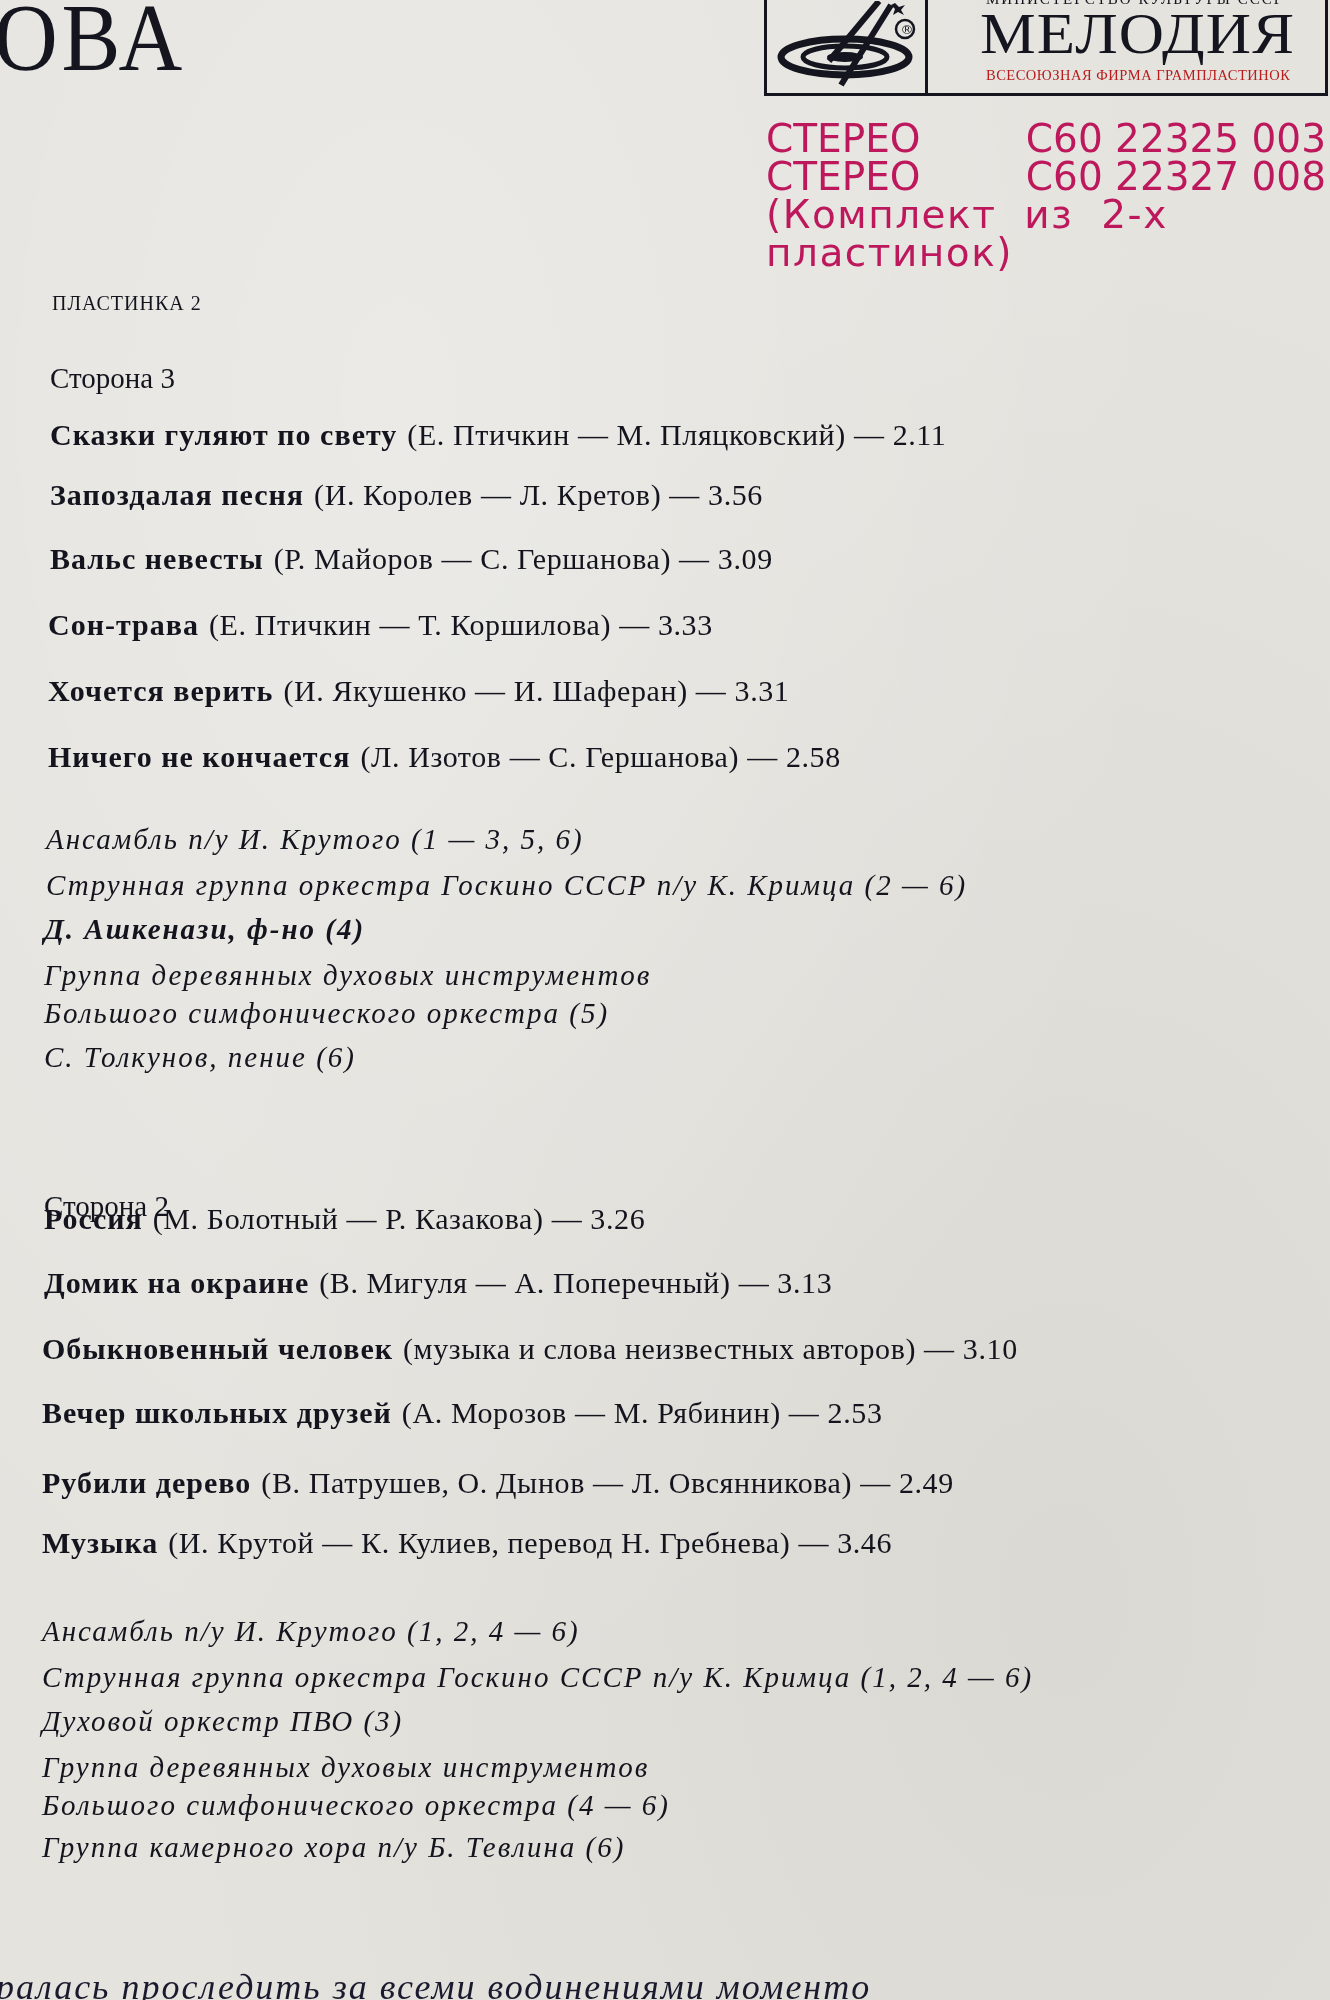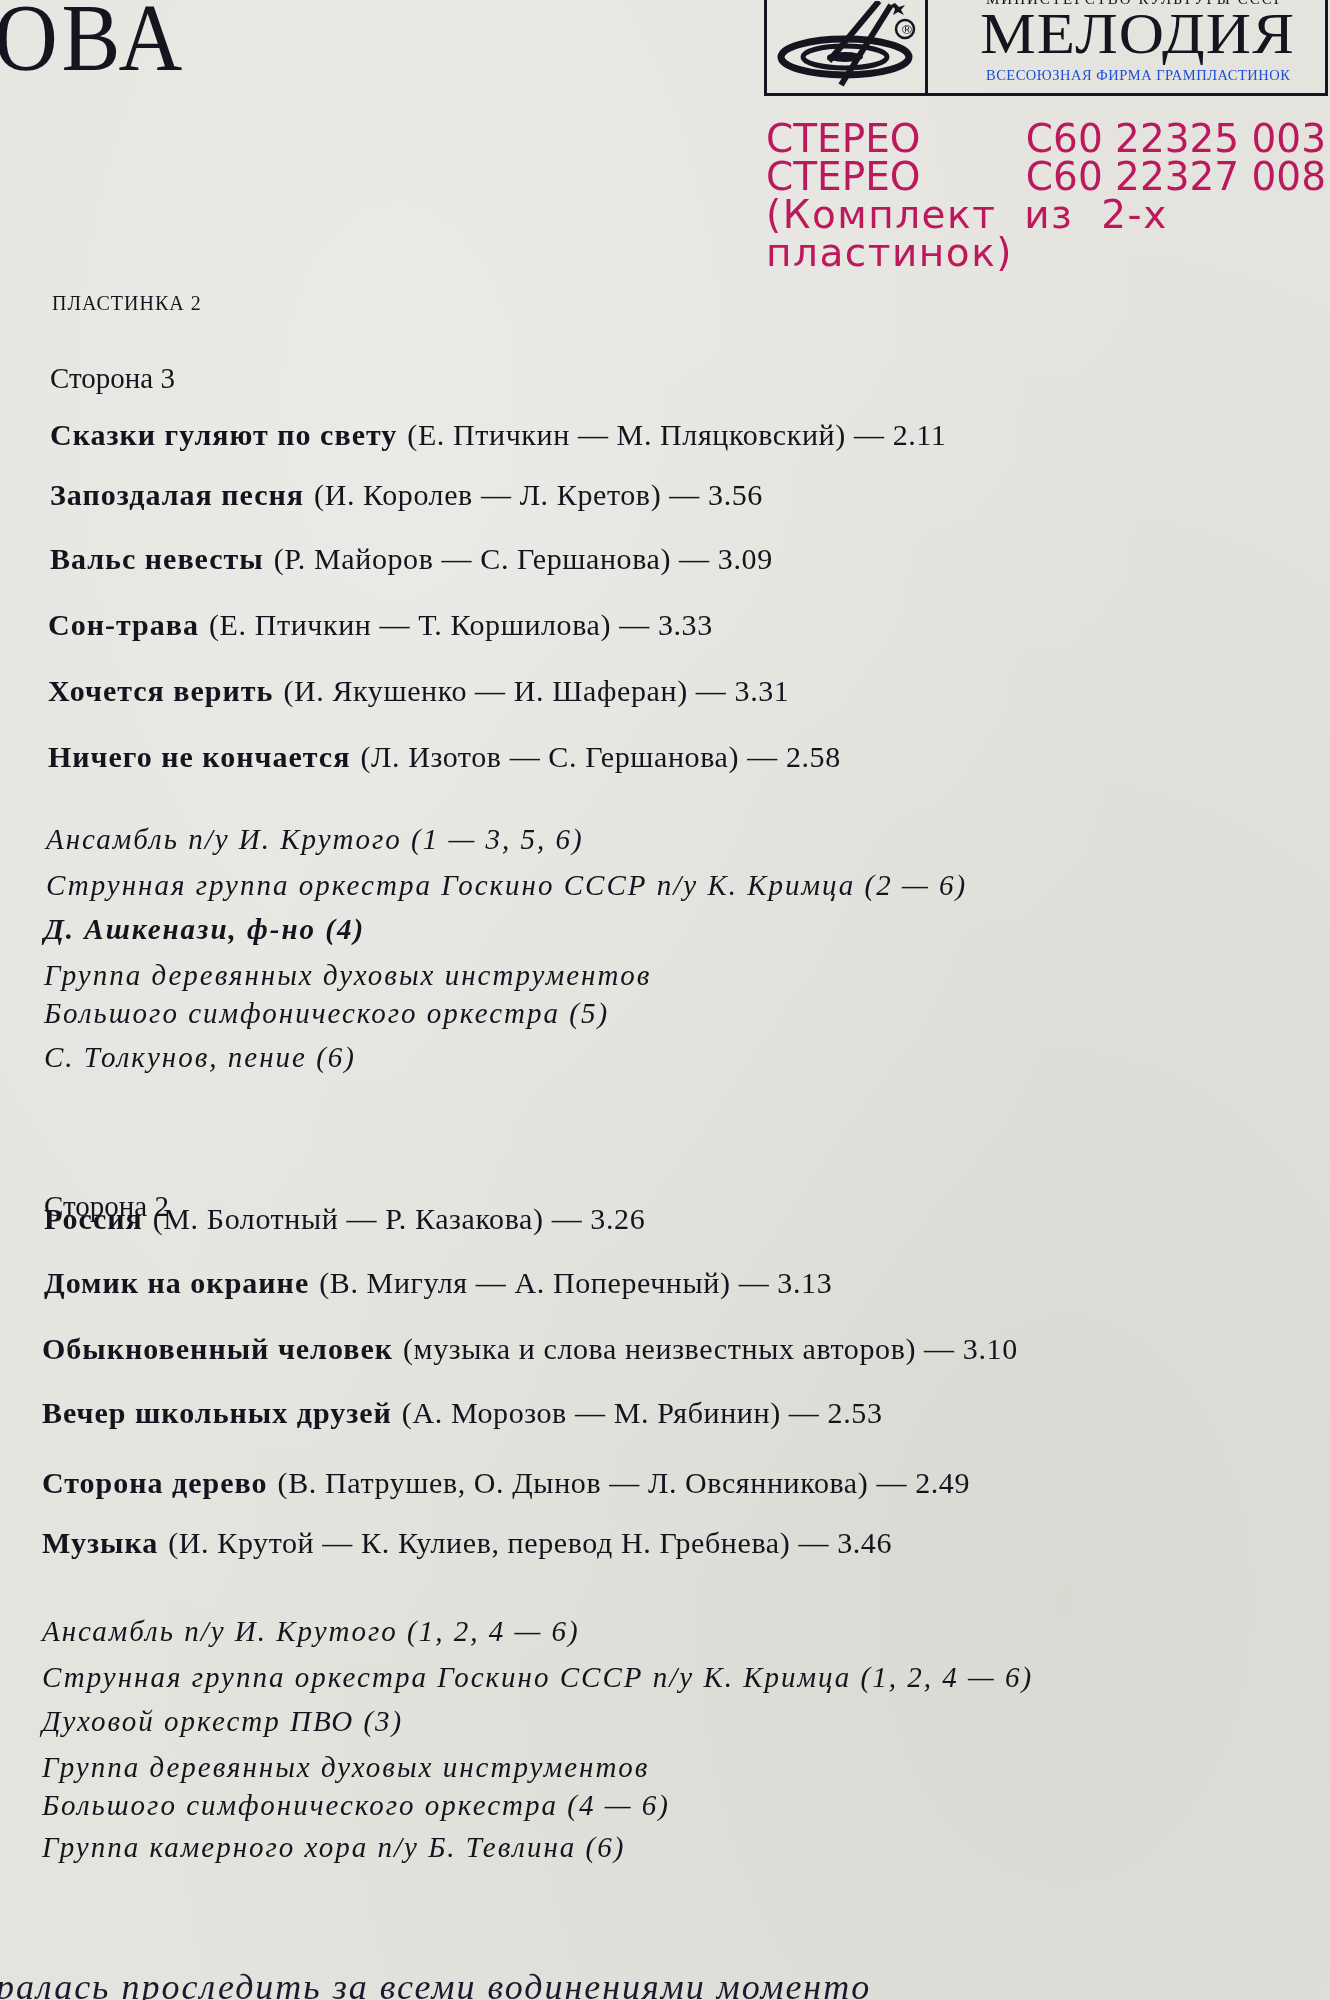--- a/index.html
+++ b/index.html
@@ -34,21 +34,21 @@
     .logo-text { flex: 1; position: relative; font-family: Liberation Serif, serif; margin-left: 44px; }
     .logo-ministry {
       position: absolute; left: 14px; top: -8px; font-size: 15px; letter-spacing: 2px; color: #15151f;
     }
     .logo-brand {
       position: absolute; left: 8px; top: 6px; font-size: 58px; line-height: 58px;
       letter-spacing: 1px; color: #15151f; font-weight: normal;
       transform: scaleX(1.08); transform-origin: left top;
     }
     .logo-firm {
-      position: absolute; left: 14px; top: 68px; font-size: 14.5px; letter-spacing: 0.5px; color: #1d4ed8;
+      position: absolute; left: 14px; top: 68px; font-size: 14.5px; letter-spacing: 0.5px; color: #b91c1c;
     }
     .catalog {
       left: 766px; top: 120px; width: 560px;
       font-family: "DejaVu Sans", sans-serif; font-size: 39px; line-height: 38px; color: #be185d;
     }
     .cat-row { display: flex; justify-content: space-between; }
     .cat-note { letter-spacing: 1.5px; word-spacing: 14px; }
 
     .content { left: 40px; top: 292px; width: 1260px; }
     .record-title { position: absolute; left: 12px; top: 0; font-size: 20px; letter-spacing: 1px; }
@@ -143,21 +143,21 @@
   <div class="track" style="top:974px; left:4px;">
     <span class="tname">Домик на окраине</span><span class="tauthors">(В. Мигуля — А. Поперечный)</span> — <span>3.13</span>
   </div>
   <div class="track" style="top:1040px; left:2px;">
     <span class="tname">Обыкновенный человек</span><span class="tauthors">(музыка и слова неизвестных авторов)</span> — <span>3.10</span>
   </div>
   <div class="track" style="top:1104px; left:2px;">
     <span class="tname">Вечер школьных друзей</span><span class="tauthors">(А. Морозов — М. Рябинин)</span> — <span>2.53</span>
   </div>
   <div class="track" style="top:1174px; left:2px;">
-    <span class="tname">Сторона дерево</span><span class="tauthors">(В. Патрушев, О. Дынов — Л. Овсянникова)</span> — <span>2.49</span>
+    <span class="tname">Рубили дерево</span><span class="tauthors">(В. Патрушев, О. Дынов — Л. Овсянникова)</span> — <span>2.49</span>
   </div>
   <div class="track" style="top:1234px; left:2px;">
     <span class="tname">Музыка</span><span class="tauthors">(И. Крутой — К. Кулиев, перевод Н. Гребнева)</span> — <span>3.46</span>
   </div>
 
   <div class="credit" style="top:1320px; left:2px;">Ансамбль п/у И. Крутого (1, 2, 4 — 6)</div>
   <div class="credit" style="top:1366px; left:2px;">Струнная группа оркестра Госкино СССР п/у К. Кримца (1, 2, 4 — 6)</div>
   <div class="credit" style="top:1410px; left:2px;">Духовой оркестр ПВО (3)</div>
   <div class="credit" style="top:1456px; left:2px;">Группа деревянных духовых инструментов</div>
   <div class="credit" style="top:1494px; left:2px;">Большого симфонического оркестра (4 — 6)</div>

